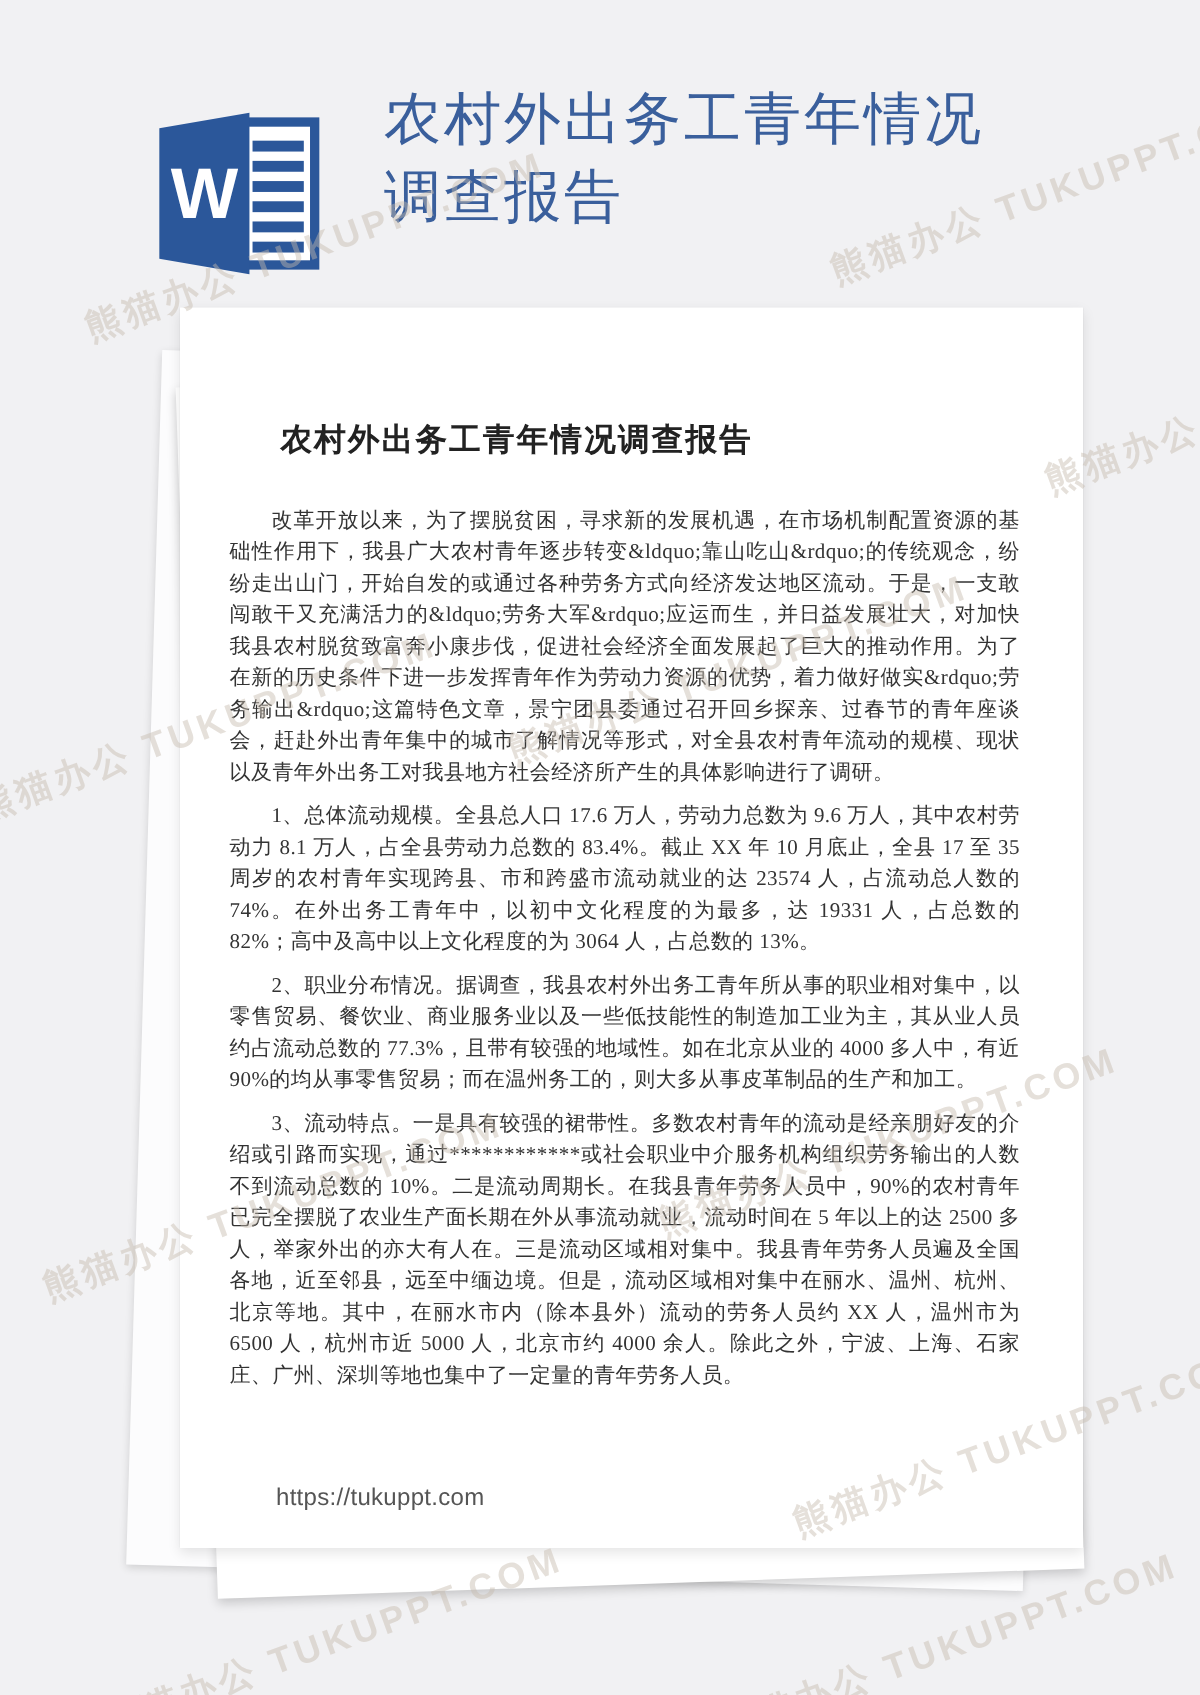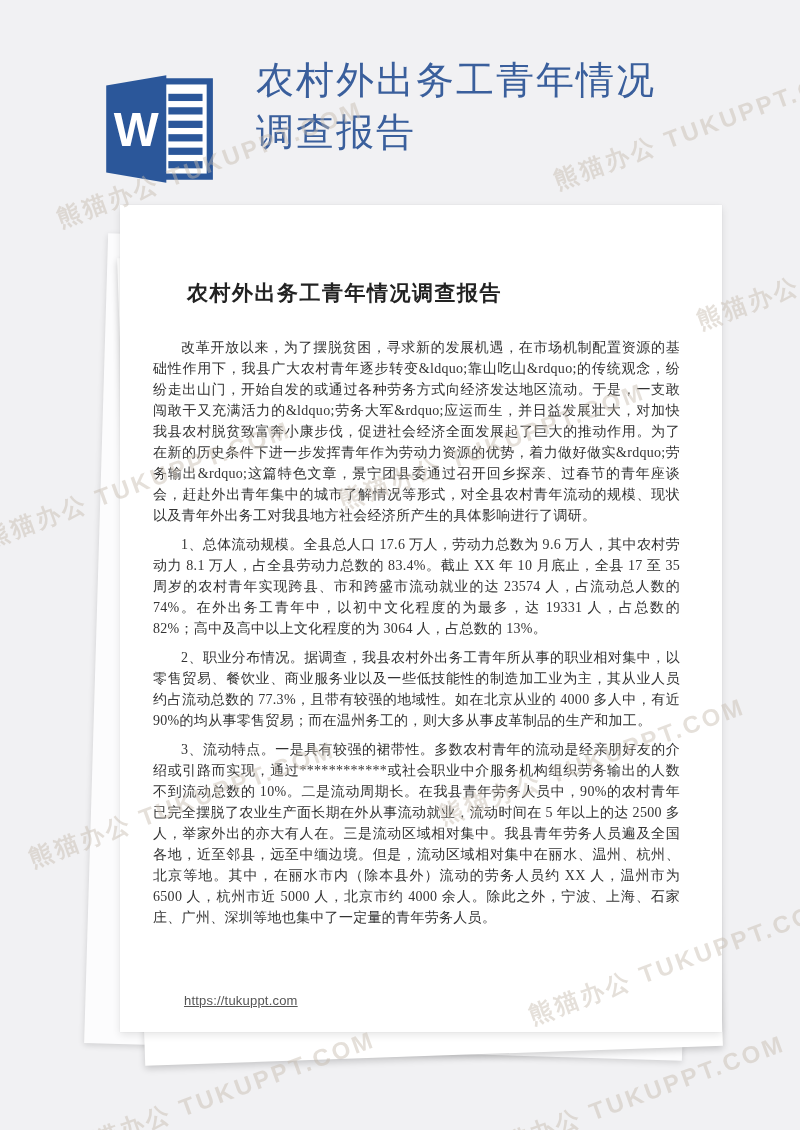--- a/index.html
+++ b/index.html
@@ -46,21 +46,21 @@
   }
   .doc-body { margin-top:30px; }
   .doc-body p {
     font-family:Liberation Serif, serif;
     font-size:14px; line-height:21px; letter-spacing:0.3px;
     color:#333333; text-align:justify; text-indent:2em;
     margin:0 10px 8px 0;
   }
   .doc-footer {
     position:absolute; left:64px; bottom:24px;
-    font-size:13px; color:#555555; letter-spacing:0.2px;text-decoration:underline;
+    font-size:16px; color:#555555; letter-spacing:0.2px;
   }
 
   
   .wm-layer { position:absolute; left:0; top:0; width:800px; height:1130px; pointer-events:none; z-index:3; }
   .wm {
     position:absolute; white-space:nowrap;
     transform:rotate(-20deg);
     font-size:24px; font-weight:bold; letter-spacing:3px;
     color:rgba(197,187,173,0.45);
   }

